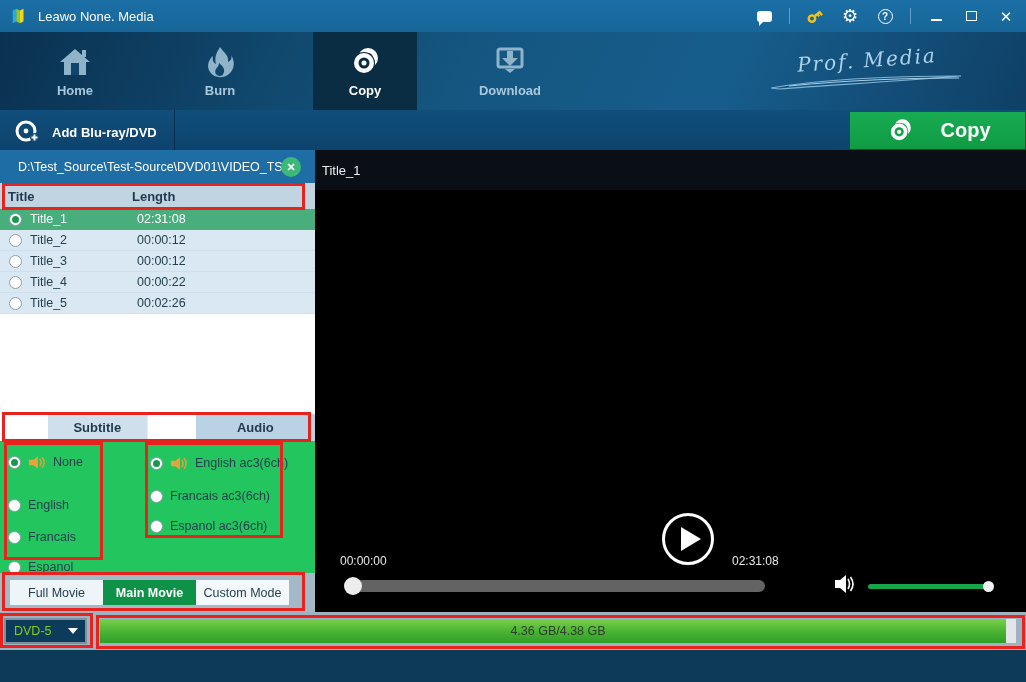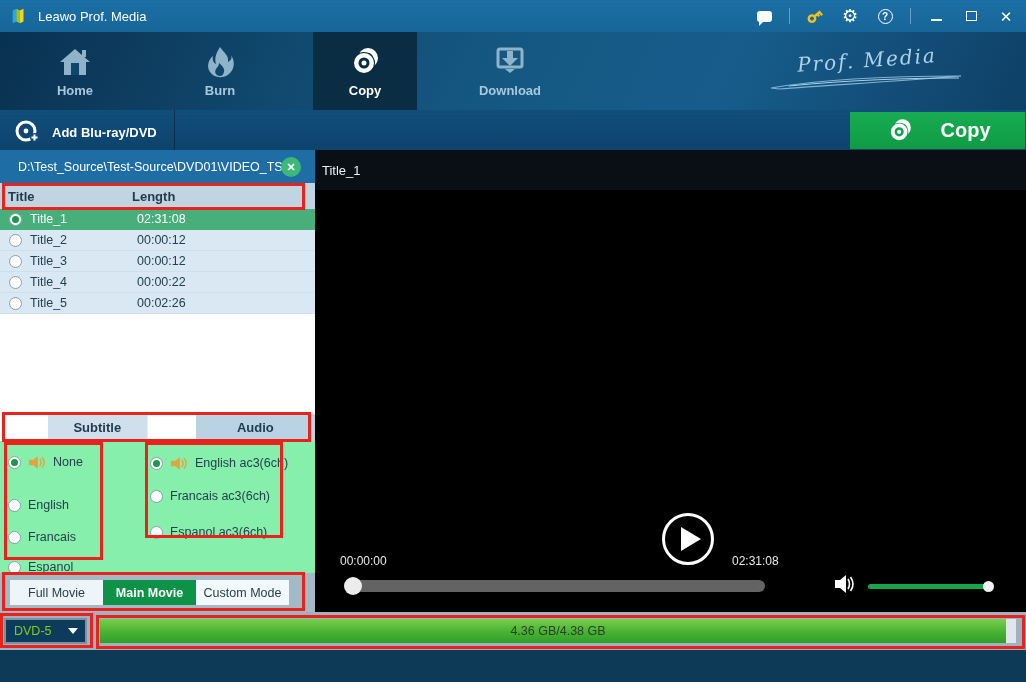--- a/index.html
+++ b/index.html
@@ -56,21 +56,21 @@
   .rows { position:absolute; left:0; top:59px; width:315px; }
   .trow { height:21px; display:flex; align-items:center; background:#d9e8f2; border-bottom:1px solid #cfe0ec; font-size:12.5px; color:#26404f; cursor:pointer; }
   .trow .radio { margin-left:9px; }
   .trow .rt { padding-left:8px; width:115px; }
   .trow.selected { background:#47ae7c; color:#fff; border-bottom-color:#47ae7c; }
   .filler { position:absolute; left:0; top:164px; width:315px; height:100px; background:#fff; }
   .tabs { position:absolute; left:0; top:264px; width:315px; height:27px; display:flex; }
   .tab { height:27px; display:flex; align-items:center; justify-content:center; font-size:13px; font-weight:bold; color:#1f3a4e; cursor:pointer;margin-left:48px; }
   .tab-subtitle { width:143px; background:#cfdfeb; border-right:1px solid #e6eff6; }
   .tab-audio { width:172px; background:#b9d2e4; }
-  .options { position:absolute; left:0; top:291px; width:315px; height:132px; background:#86efac; }
+  .options { position:absolute; left:0; top:291px; width:315px; height:132px; background:#22c55e; }
   .optcol { position:absolute; top:0; }
   .optcol.sub { left:8px; }
   .optcol.aud { left:150px; }
   .opt { display:flex; align-items:center; gap:7px; height:20px; cursor:pointer; }
   .opt .olabel { font-size:12.5px; color:#26404f; }
   .optcol.sub .opt { margin-top:11px; }
   .optcol.aud .opt { margin-top:12px; }
   .radio { width:13px; height:13px; min-width:13px; border-radius:50%; background:#fff; border:1px solid #8aa0ad; }
   .radio.sel { position:relative; }
   .radio.sel:after { content:''; position:absolute; left:2px; top:2px; width:7px; height:7px; border-radius:50%; background:#18994a; }
@@ -130,21 +130,21 @@
 <body>
 
 <div class="window">
 
   <div class="titlebar">
     <svg class="logo" viewBox="0 0 20 20">
       <polygon points="3,4 7,2 7,16 3,18" fill="#2aa9e0"></polygon>
       <polygon points="7,2 11,4 11,18 7,16" fill="#8dc63f"></polygon>
       <polygon points="11,4 15,2 15,16 11,18" fill="#f7d417"></polygon>
     </svg>
-    <span class="app-title">Leawo Prof. Media</span>
+    <span class="app-title">Leawo None. Media</span>
     <div class="tb-right">
       <div class="tb-btn">
           <div class="bubble"></div>
         </div>
       <div class="tb-sep"></div>
       <div class="tb-btn">
         <svg width="18" height="18" viewBox="0 0 18 18" style="transform:rotate(-40deg)">
           <circle cx="5" cy="9" r="3.2" fill="none" stroke="#f2c21c" stroke-width="2.4"></circle>
           <line x1="8.2" y1="9" x2="16" y2="9" stroke="#f2c21c" stroke-width="2.4"></line>
           <line x1="12" y1="9" x2="12" y2="12" stroke="#f2c21c" stroke-width="2.2"></line>
@@ -311,21 +311,21 @@
             <polygon points="1,5 6,5 11,1 11,15 6,11 1,11" fill="#e6a23c"></polygon>
             <path d="M13 4 q3 4 0 8" stroke="#e6a23c" fill="none" stroke-width="1.5"></path>
             <path d="M15.5 2 q5 6 0 12" stroke="#e6a23c" fill="none" stroke-width="1.5"></path>
           </svg>
           <span class="olabel">English ac3(6ch)</span>
         </div>
         <div class="opt" style="margin-top:13px">
           <span class="radio"></span>
           <span class="olabel">Francais ac3(6ch)</span>
         </div>
-        <div class="opt" style="margin-top:16px">
+        <div class="opt" style="margin-top:10px">
           <span class="radio"></span>
           <span class="olabel">Espanol ac3(6ch)</span>
         </div>
       </div>
     </div>
 
     <div class="mode-row">
       <div class="mode-btn b1">Full Movie</div>
       <div class="mode-btn active">Main Movie</div>
       <div class="mode-btn b3">Custom Mode</div>

